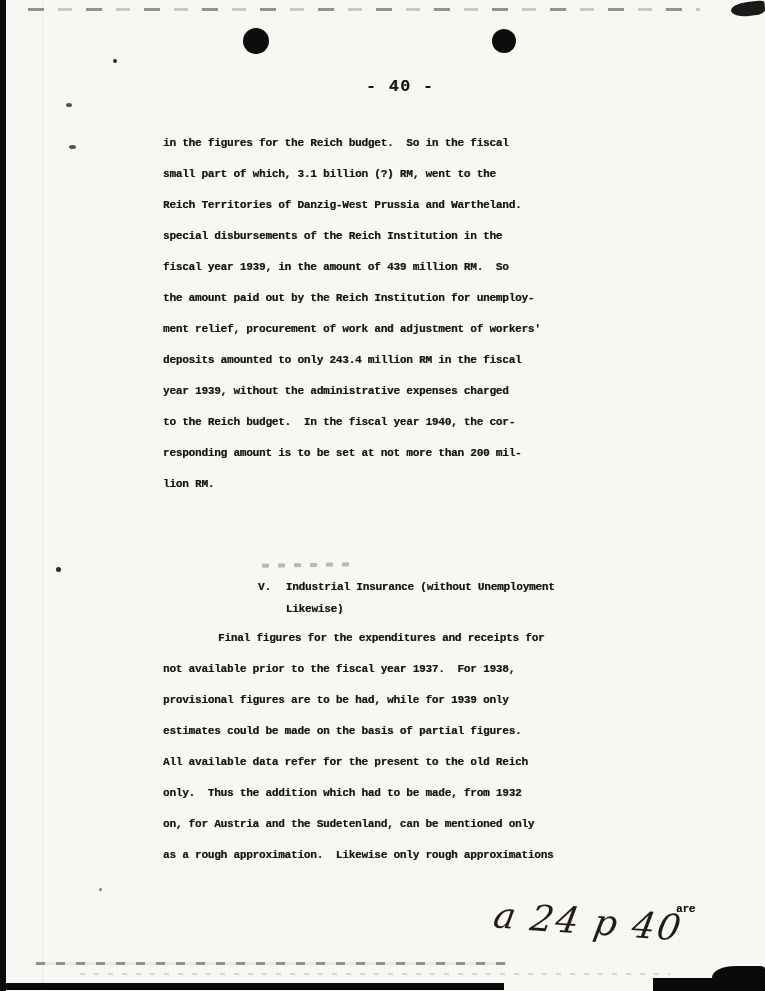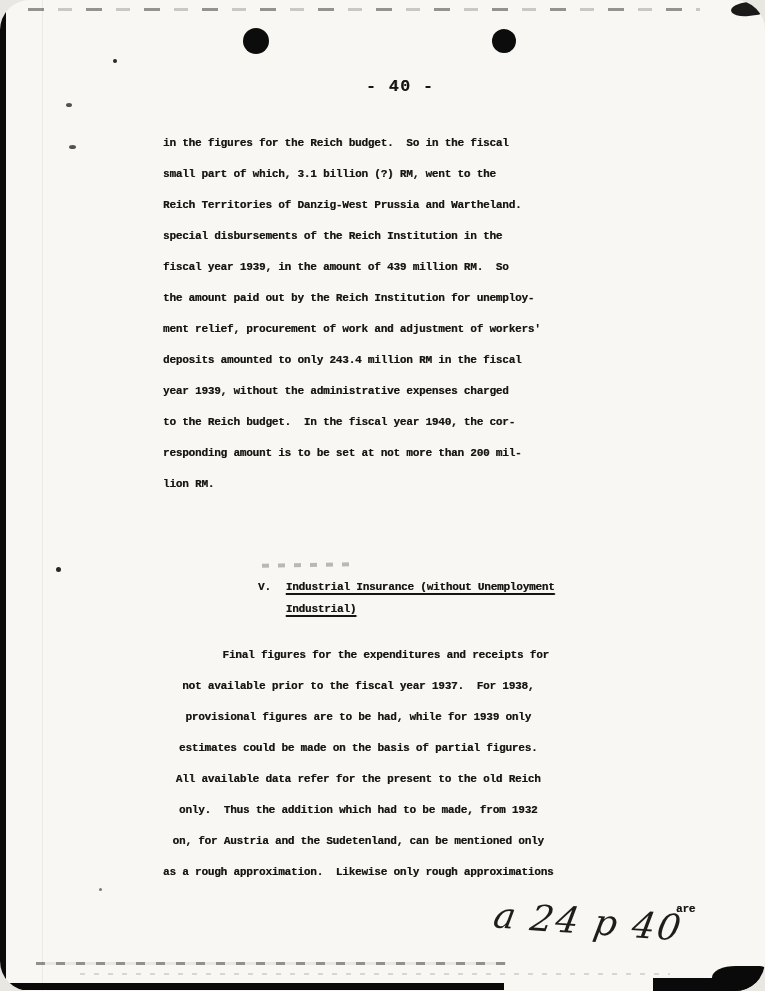--- a/index.html
+++ b/index.html
@@ -3,21 +3,20 @@
 <meta charset="utf-8">
 <style>
   html,body { margin:0; padding:0; background:#e9e7e2; }
   .page {
     position:relative;
     width:765px; height:991px;
     background:#f8f7f3;
     overflow:hidden;
     font-family:"Liberation Mono","DejaVu Sans Mono",monospace;
     color:#171513;
-    border-radius:30px;
   }
   
   .edge-left { position:absolute; left:0; top:0; width:6px; height:991px; background:#0b0b0b; }
   .fold-line { position:absolute; left:42px; top:0; width:1px; height:991px; background:rgba(30,30,30,0.06); }
   .top-dashes {
     position:absolute; left:28px; top:8px; width:672px; height:3px;
     background:repeating-linear-gradient(90deg, rgba(25,23,20,0.75) 0 16px, rgba(25,23,20,0) 16px 30px, rgba(25,23,20,0.35) 30px 44px, rgba(25,23,20,0) 44px 58px);
     opacity:0.6;
   }
   .smudge-tr { position:absolute; left:731px; top:2px; width:34px; height:14px; background:#1c1a18; border-radius:60% 20% 40% 60%; transform:rotate(-6deg); }
@@ -39,26 +38,26 @@
     background:repeating-linear-gradient(90deg, rgba(45,42,38,0.16) 0 5px, rgba(45,42,38,0) 5px 14px);
   }
   .bottom-bar-left  { position:absolute; left:6px;  top:983px; width:498px; height:7px;  background:#0a0a0a; }
   .bottom-bar-right { position:absolute; left:653px; top:978px; width:112px; height:13px; background:#0a0a0a; }
   .bottom-blob      { position:absolute; left:712px; top:966px; width:53px;  height:25px; background:#0a0a0a; border-radius:45% 10% 0 30%; }
   
   .tw { font-weight:700; font-size:11px; letter-spacing:-0.2px; text-shadow:0.35px 0 0 rgba(23,21,19,0.6); }
   .page-number { position:absolute; left:366px; top:77px; font-weight:700; font-size:16.5px; letter-spacing:1.5px; }
   .para { position:absolute; left:163px; line-height:31px; }
   .para1 { top:128px; }
-  .para2 { top:640px;text-align:center; }
+  .para2 { top:623px; }
   .para2 .tline:first-child { text-indent:55px; }
   .tline { white-space:pre; }
   .heading { position:absolute; left:258px; top:576px; line-height:22px; display:flex; }
   .hnum { margin-right:15px; }
-  .u { text-decoration:underline; text-decoration-thickness:2px; text-underline-offset:3px; }
+  .u { text-decoration-thickness:2px; text-underline-offset:3px; }
   .orphan { position:absolute; left:676px; top:900px; line-height:18px; }
   .handwriting {
     position:absolute; left:494px; top:901px;
     font-family:"DejaVu Serif","Liberation Serif",serif;
     font-style:italic; font-weight:400; font-size:36px;
     letter-spacing:2px; color:#201d19;
     transform:rotate(4deg) skewX(-6deg);
     white-space:pre;
   }
 </style>
@@ -94,21 +93,21 @@
       <div class="tline">year 1939, without the administrative expenses charged</div>
       <div class="tline">to the Reich budget.  In the fiscal year 1940, the cor-</div>
       <div class="tline">responding amount is to be set at not more than 200 mil-</div>
       <div class="tline">lion RM.</div>
     </div>
 
   <div class="heading tw">
     <span class="hnum">V.</span>
     <span class="htext">
       <span class="u">Industrial Insurance (without Unemployment</span><br>
-      <span class="u">Industrial)</span>
+      <span class="u">Likewise)</span>
     </span>
   </div>
 
   <div class="para para2 tw">
       <div class="tline">Final figures for the expenditures and receipts for</div>
       <div class="tline">not available prior to the fiscal year 1937.  For 1938,</div>
       <div class="tline">provisional figures are to be had, while for 1939 only</div>
       <div class="tline">estimates could be made on the basis of partial figures.</div>
       <div class="tline">All available data refer for the present to the old Reich</div>
       <div class="tline">only.  Thus the addition which had to be made, from 1932</div>

